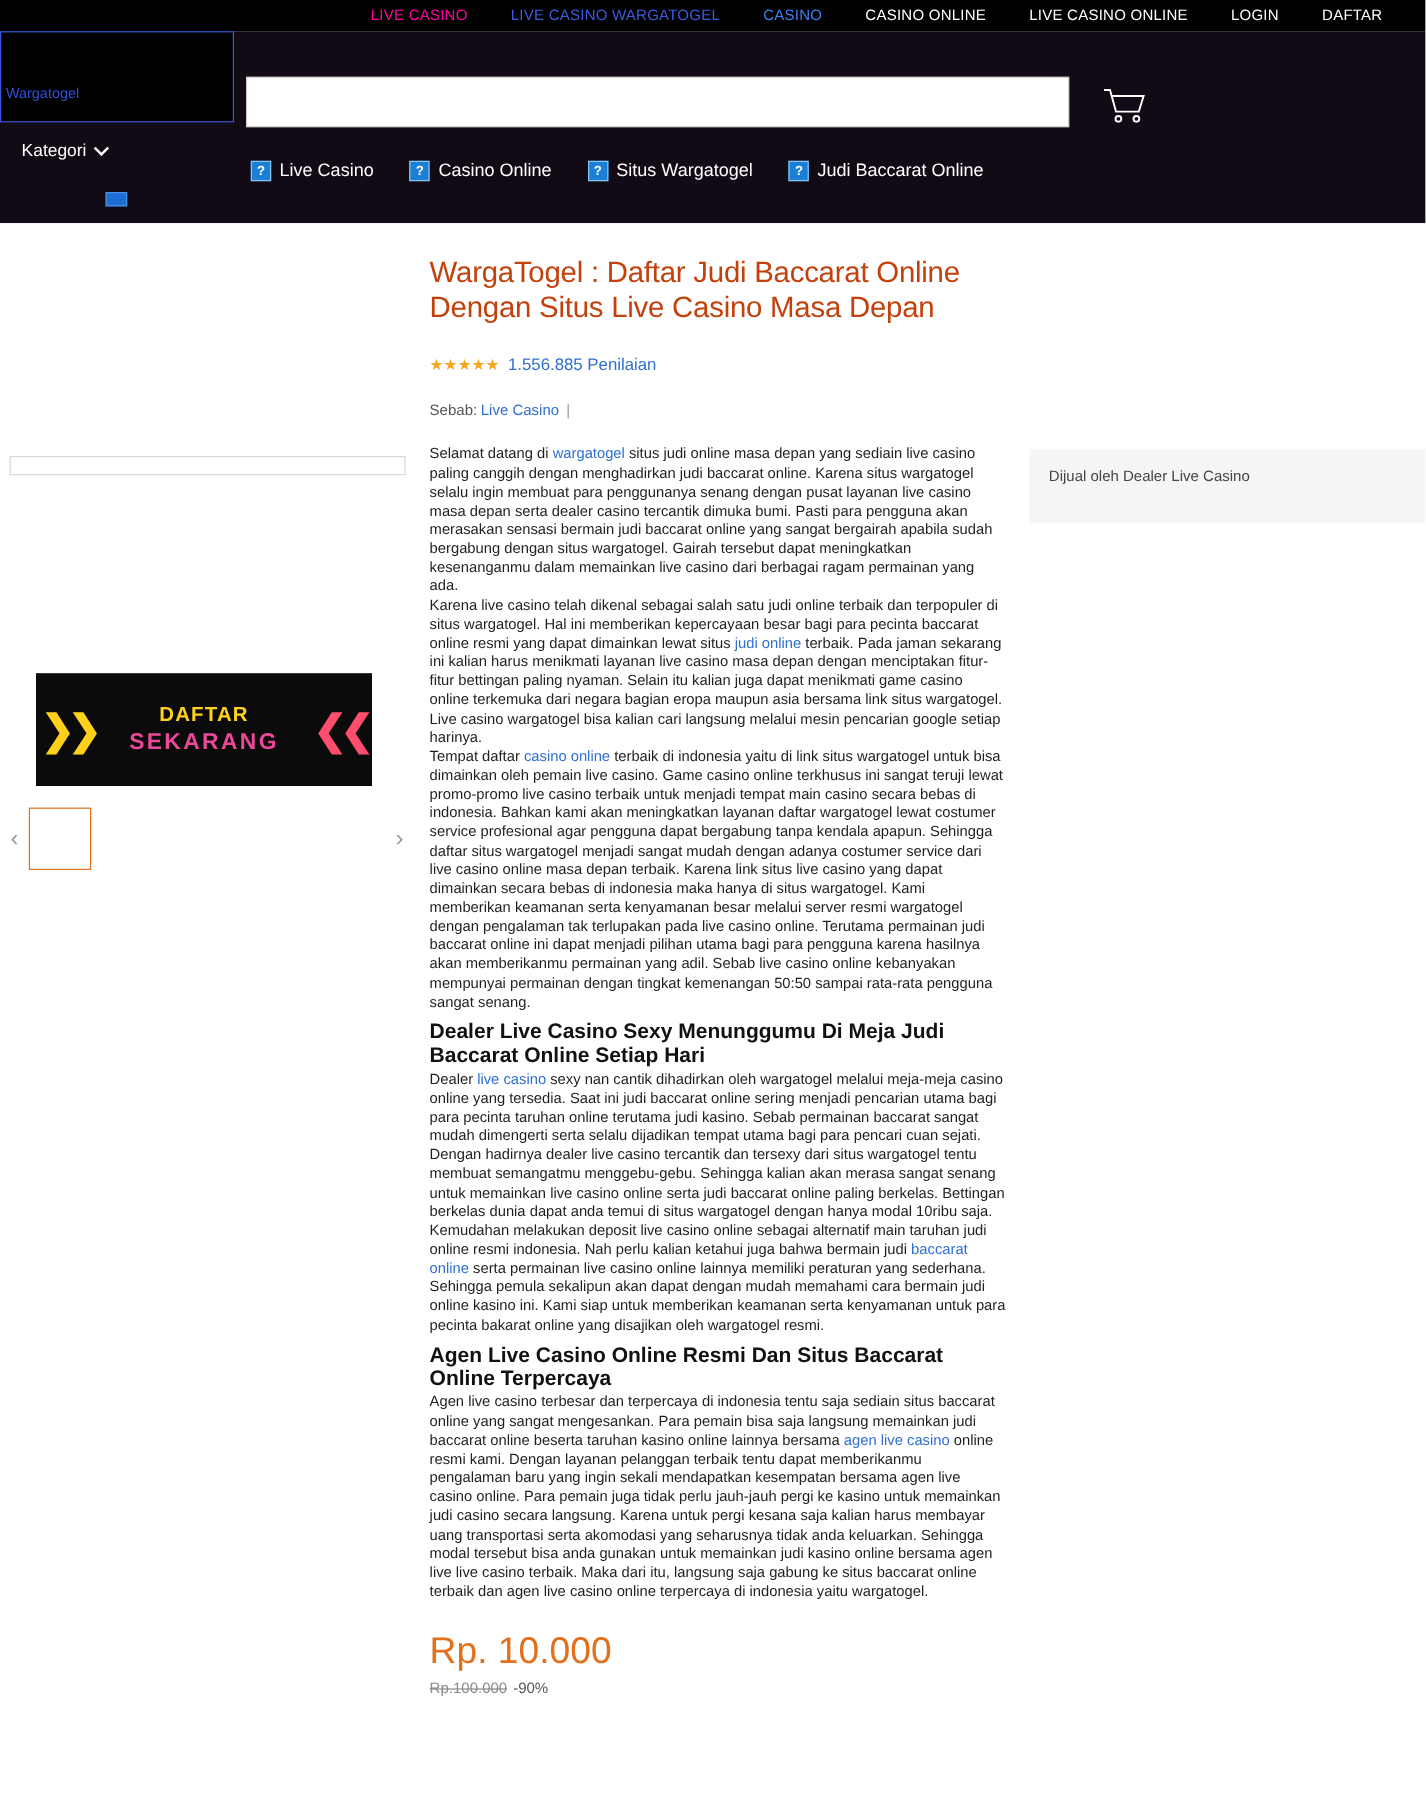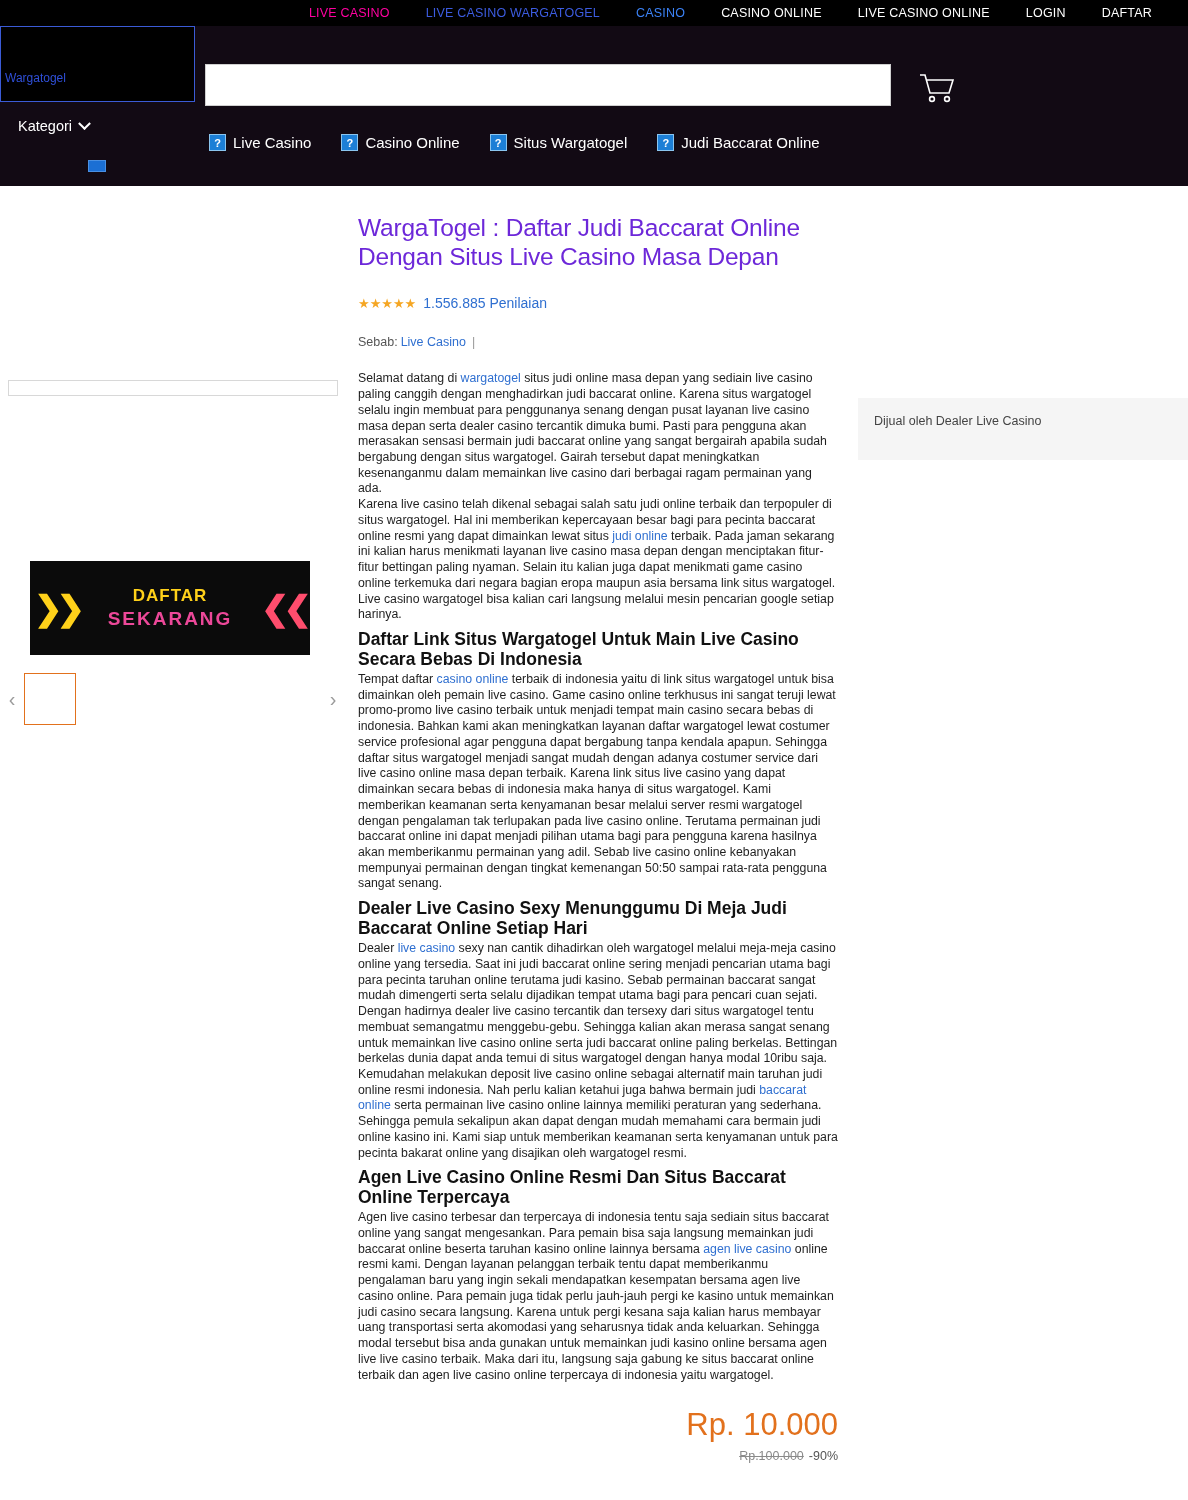--- a/index.html
+++ b/index.html
@@ -218,21 +218,21 @@
   .content {
     position: absolute;
     left: 358px; top: 0;
     width: 480px;
   }
   h1.title {
     margin: 28px 0 0 0;
     font-size: 24.5px;
     line-height: 1.17;
     font-weight: 400;
-    color: #6d28d9;
+    color: #c2410c;
     letter-spacing: -0.2px;
   }
   .rating-row {
     margin-top: 24px;
     display: flex;
     align-items: center;
     gap: 7px;
   }
   .stars { color: #f5a623; font-size: 13px; letter-spacing: 0px; }
   .rating-count { color: #2f6fd0; font-size: 14px; }
@@ -254,38 +254,38 @@
   .body-text p { margin: 0 0 0 0; }
   .body-text a { color: #2f6fd0; text-decoration: none; }
   h2.sub {
     font-size: 17.5px;
     line-height: 1.14;
     font-weight: bold;
     color: #111111;
     margin: 7px 0 2px 0;
   }
 
-  .price-block { margin-top: 26px; text-align: right; }
+  .price-block { margin-top: 26px; }
   .price-now {
     font-size: 31px;
     color: #e2711d;
     line-height: 1;
   }
   .price-old-row {
     margin-top: 9px;
     font-size: 12.5px;
     color: #8a8a8a;
   }
   .price-old { text-decoration: line-through; }
   .discount { color: #555; margin-left: 5px; }
 
   
   .rightcol {
     position: absolute;
-    left: 858px; top: 212px;
+    left: 858px; top: 188px;
     width: 330px; height: 62px;
     background: #f5f5f5;
   }
   .seller-text {
     padding: 16px 16px;
     font-size: 12.5px;
     color: #444;
   }
 </style>
 </head>
@@ -375,21 +375,20 @@
 
     <div class="brand-row">
       <span>Sebab:</span><a href="#">Live Casino</a><span class="brand-sep">|</span>
     </div>
 
     <div class="body-text">
       <p><span>Selamat datang di </span><a href="#">wargatogel</a><span> situs judi online masa depan yang sediain live casino paling canggih dengan menghadirkan judi baccarat online. Karena situs wargatogel selalu ingin membuat para penggunanya senang dengan pusat layanan live casino masa depan serta dealer casino tercantik dimuka bumi. Pasti para pengguna akan merasakan sensasi bermain judi baccarat online yang sangat bergairah apabila sudah bergabung dengan situs wargatogel. Gairah tersebut dapat meningkatkan kesenanganmu dalam memainkan live casino dari berbagai ragam permainan yang ada.</span></p>
 
       <p><span>Karena live casino telah dikenal sebagai salah satu judi online terbaik dan terpopuler di situs wargatogel. Hal ini memberikan kepercayaan besar bagi para pecinta baccarat online resmi yang dapat dimainkan lewat situs </span><a href="#">judi online</a><span> terbaik. Pada jaman sekarang ini kalian harus menikmati layanan live casino masa depan dengan menciptakan fitur-fitur bettingan paling nyaman. Selain itu kalian juga dapat menikmati game casino online terkemuka dari negara bagian eropa maupun asia bersama link situs wargatogel. Live casino wargatogel bisa kalian cari langsung melalui mesin pencarian google setiap harinya.</span></p>
 
-      <h2 class="sub">Daftar Link Situs Wargatogel Untuk Main Live Casino Secara Bebas Di Indonesia</h2>
       <p><span>Tempat daftar </span><a href="#">casino online</a><span> terbaik di indonesia yaitu di link situs wargatogel untuk bisa dimainkan oleh pemain live casino. Game casino online terkhusus ini sangat teruji lewat promo-promo live casino terbaik untuk menjadi tempat main casino secara bebas di indonesia. Bahkan kami akan meningkatkan layanan daftar wargatogel lewat costumer service profesional agar pengguna dapat bergabung tanpa kendala apapun. Sehingga daftar situs wargatogel menjadi sangat mudah dengan adanya costumer service dari live casino online masa depan terbaik. Karena link situs live casino yang dapat dimainkan secara bebas di indonesia maka hanya di situs wargatogel. Kami memberikan keamanan serta kenyamanan besar melalui server resmi wargatogel dengan pengalaman tak terlupakan pada live casino online. Terutama permainan judi baccarat online ini dapat menjadi pilihan utama bagi para pengguna karena hasilnya akan memberikanmu permainan yang adil. Sebab live casino online kebanyakan mempunyai permainan dengan tingkat kemenangan 50:50 sampai rata-rata pengguna sangat senang.</span></p>
 
       <h2 class="sub">Dealer Live Casino Sexy Menunggumu Di Meja Judi Baccarat Online Setiap Hari</h2>
       <p><span>Dealer </span><a href="#">live casino</a><span> sexy nan cantik dihadirkan oleh wargatogel melalui meja-meja casino online yang tersedia. Saat ini judi baccarat online sering menjadi pencarian utama bagi para pecinta taruhan online terutama judi kasino. Sebab permainan baccarat sangat mudah dimengerti serta selalu dijadikan tempat utama bagi para pencari cuan sejati. Dengan hadirnya dealer live casino tercantik dan tersexy dari situs wargatogel tentu membuat semangatmu menggebu-gebu. Sehingga kalian akan merasa sangat senang untuk memainkan live casino online serta judi baccarat online paling berkelas. Bettingan berkelas dunia dapat anda temui di situs wargatogel dengan hanya modal 10ribu saja. Kemudahan melakukan deposit live casino online sebagai alternatif main taruhan judi online resmi indonesia. Nah perlu kalian ketahui juga bahwa bermain judi </span><a href="#">baccarat online</a><span> serta permainan live casino online lainnya memiliki peraturan yang sederhana. Sehingga pemula sekalipun akan dapat dengan mudah memahami cara bermain judi online kasino ini. Kami siap untuk memberikan keamanan serta kenyamanan untuk para pecinta bakarat online yang disajikan oleh wargatogel resmi.</span></p>
 
       <h2 class="sub">Agen Live Casino Online Resmi Dan Situs Baccarat Online Terpercaya</h2>
       <p><span>Agen live casino terbesar dan terpercaya di indonesia tentu saja sediain situs baccarat online yang sangat mengesankan. Para pemain bisa saja langsung memainkan judi baccarat online beserta taruhan kasino online lainnya bersama </span><a href="#">agen live casino</a><span> online resmi kami. Dengan layanan pelanggan terbaik tentu dapat memberikanmu pengalaman baru yang ingin sekali mendapatkan kesempatan bersama agen live casino online. Para pemain juga tidak perlu jauh-jauh pergi ke kasino untuk memainkan judi casino secara langsung. Karena untuk pergi kesana saja kalian harus membayar uang transportasi serta akomodasi yang seharusnya tidak anda keluarkan. Sehingga modal tersebut bisa anda gunakan untuk memainkan judi kasino online bersama agen live live casino terbaik. Maka dari itu, langsung saja gabung ke situs baccarat online terbaik dan agen live casino online terpercaya di indonesia yaitu wargatogel.</span></p>
     </div>
 
     <div class="price-block">

